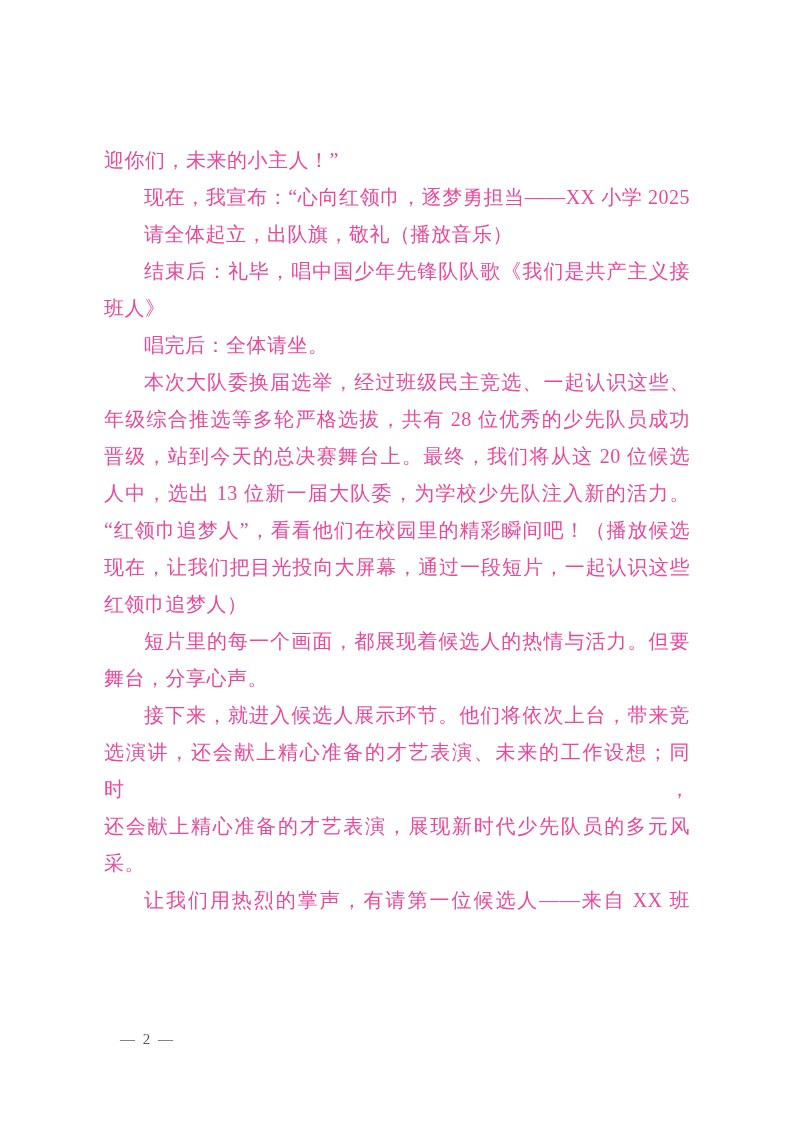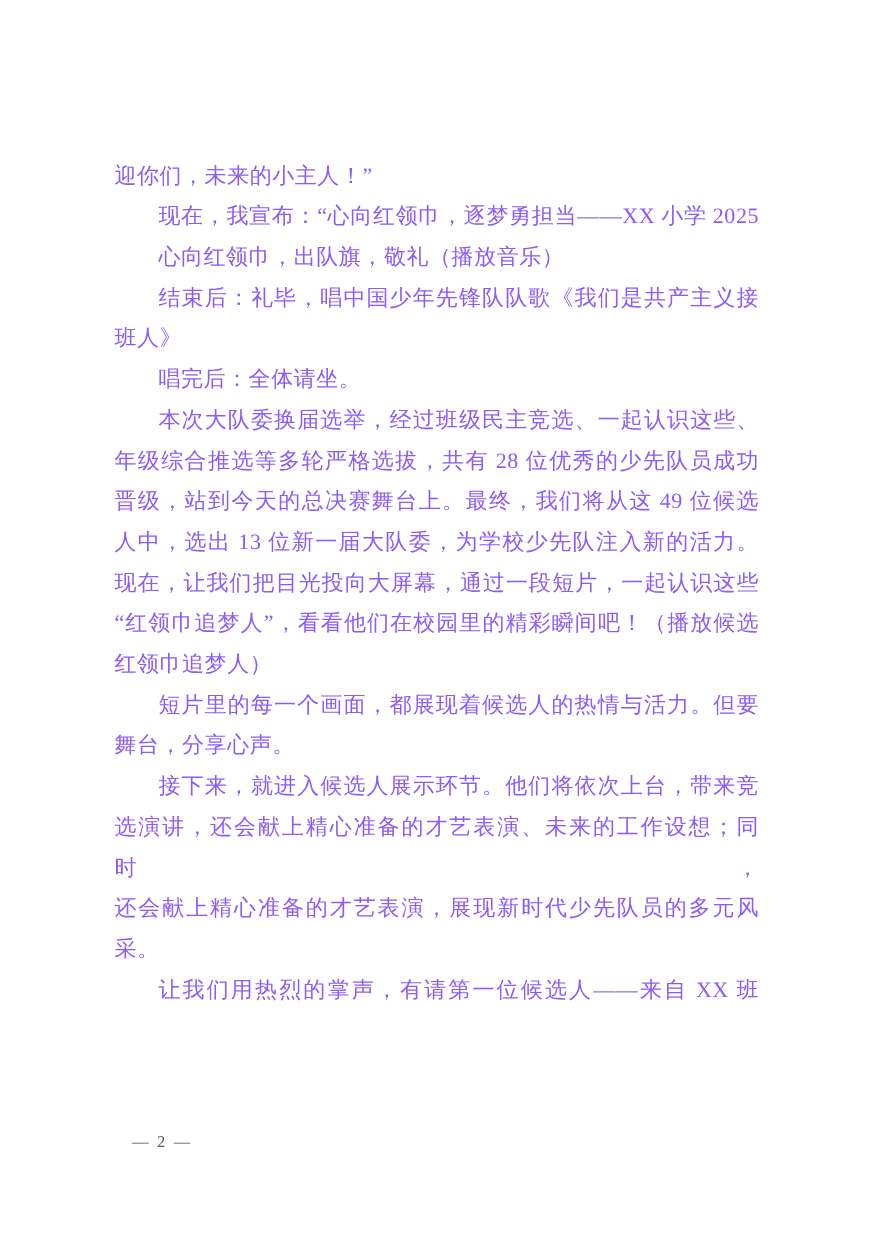--- a/index.html
+++ b/index.html
@@ -11,21 +11,21 @@
     background: #ffffff;
     overflow: hidden;
     font-family: "Liberation Serif", "DejaVu Serif", serif;
   }
   .text-block {
     position: absolute;
     left: 104px;
     top: 142px;
     width: 586px;
     font-size: 20px;
-    color: #8b5cf6;
+    color: #ec4899;
     letter-spacing: 0.5px;
   }
   .line {
     line-height: 37px;
     min-height: 37px;
     text-align: justify;
     text-align-last: left;
     overflow: hidden;
     white-space: normal;
   }
@@ -42,30 +42,30 @@
     white-space: nowrap;
   }
 </style>
 </head>
 <body>
 
 <div class="page">
   <div class="text-block">
       <div class="line">迎你们，未来的小主人！”</div>
       <div class="line indent fill">现在，我宣布：“心向红领巾，逐梦勇担当——XX 小学 2025</div>
-      <div class="line indent">心向红领巾，出队旗，敬礼（播放音乐）</div>
+      <div class="line indent">请全体起立，出队旗，敬礼（播放音乐）</div>
       <div class="line indent fill">结束后：礼毕，唱中国少年先锋队队歌《我们是共产主义接</div>
       <div class="line">班人》</div>
       <div class="line indent">唱完后：全体请坐。</div>
       <div class="line indent fill">本次大队委换届选举，经过班级民主竞选、一起认识这些、</div>
       <div class="line fill">年级综合推选等多轮严格选拔，共有 28 位优秀的少先队员成功</div>
-      <div class="line fill">晋级，站到今天的总决赛舞台上。最终，我们将从这 49 位候选</div>
+      <div class="line fill">晋级，站到今天的总决赛舞台上。最终，我们将从这 20 位候选</div>
       <div class="line fill">人中，选出 13 位新一届大队委，为学校少先队注入新的活力。</div>
+      <div class="line fill">“红领巾追梦人”，看看他们在校园里的精彩瞬间吧！（播放候选</div>
       <div class="line fill">现在，让我们把目光投向大屏幕，通过一段短片，一起认识这些</div>
-      <div class="line fill">“红领巾追梦人”，看看他们在校园里的精彩瞬间吧！（播放候选</div>
       <div class="line">红领巾追梦人）</div>
       <div class="line indent fill">短片里的每一个画面，都展现着候选人的热情与活力。但要</div>
       <div class="line">舞台，分享心声。</div>
       <div class="line indent fill">接下来，就进入候选人展示环节。他们将依次上台，带来竞</div>
       <div class="line fill">选演讲，还会献上精心准备的才艺表演、未来的工作设想；同时，</div>
       <div class="line">还会献上精心准备的才艺表演，展现新时代少先队员的多元风采。</div>
       <div class="line indent fill">让我们用热烈的掌声，有请第一位候选人——来自 XX 班</div>
     </div>
   <div class="page-number">— 2 —</div>
 </div>

